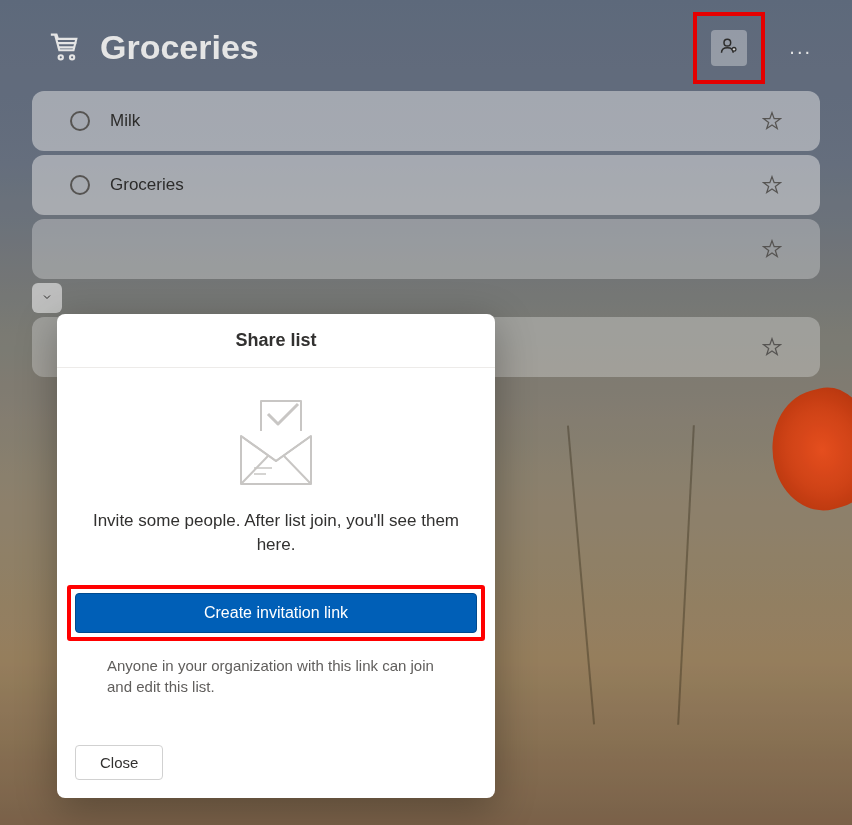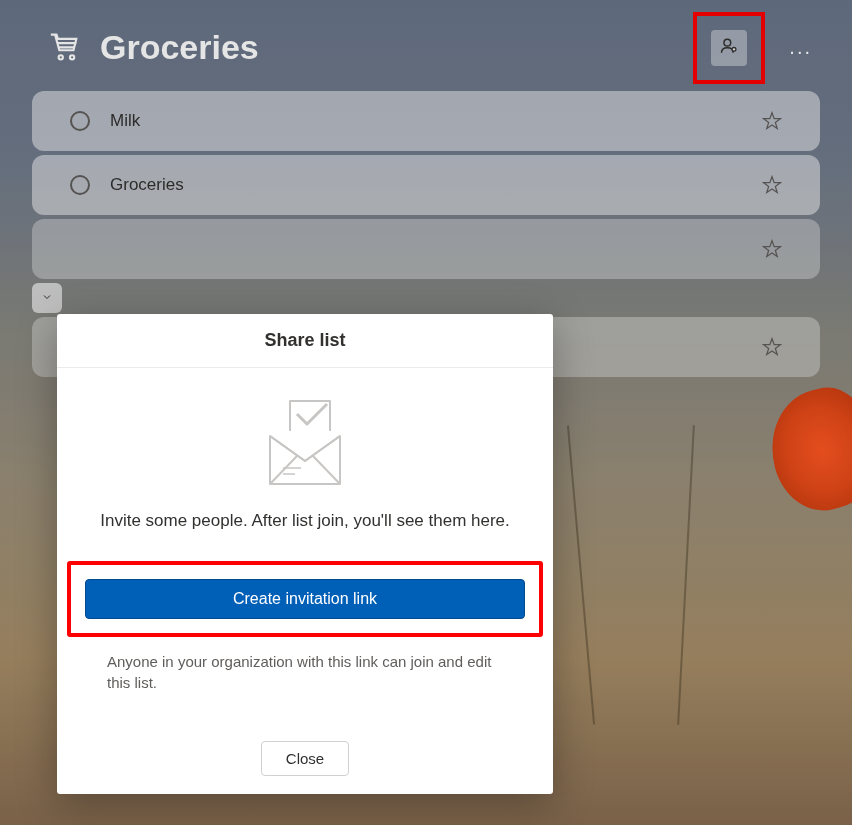--- a/index.html
+++ b/index.html
@@ -206,23 +206,23 @@
       inset: 0;
       background: rgba(0,0,0,0.1);
       z-index: 5;
       pointer-events: none;
     }
     
     .modal {
       position: absolute;
       left: 57px;
       top: 314px;
-      width: 496px;
+      width: 438px;
       background: #fff;
-      border-radius: 3px;
+      border-radius: 8px;
       box-shadow: 0 10px 40px rgba(0,0,0,0.3);
       z-index: 10;
       display: flex;
       flex-direction: column;
     }
     
     .modal-header {
       text-align: center;
       padding: 16px;
       font-size: 18px;
@@ -250,21 +250,21 @@
     }
     
     .create-link-wrap {
       position: relative;
       margin: 0 10px;
     }
     
     .red-highlight-btn {
       border: 4px solid #ff0000;
       border-radius: 3px;
-      padding: 14px;
+      padding: 4px;
     }
     
     .create-link-btn {
       width: 100%;
       background: #005fb7;
       color: #fff;
       border: 1px solid #004a8f;
       border-radius: 4px;
       padding: 10px;
       font-size: 16px;
@@ -274,21 +274,21 @@
     
     .modal-subtext {
       padding: 14px 50px 4px 50px;
       font-size: 15px;
       color: #605e5c;
       line-height: 1.4;
     }
     
     .modal-footer {
       display: flex;
-      justify-content: center;
+      justify-content: flex-start;
       padding: 44px 18px 18px 18px;
     }
     
     .close-btn {
       background: #fff;
       border: 1px solid #d1d1d1;
       border-radius: 4px;
       padding: 8px 24px;
       font-size: 15px;
       color: #323130;

